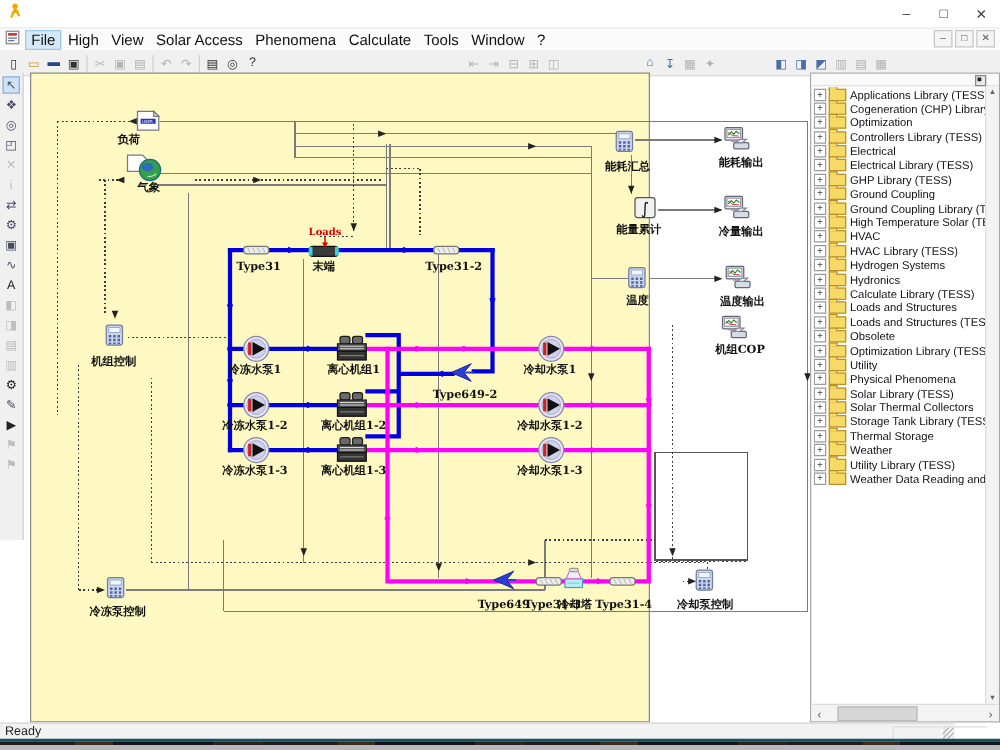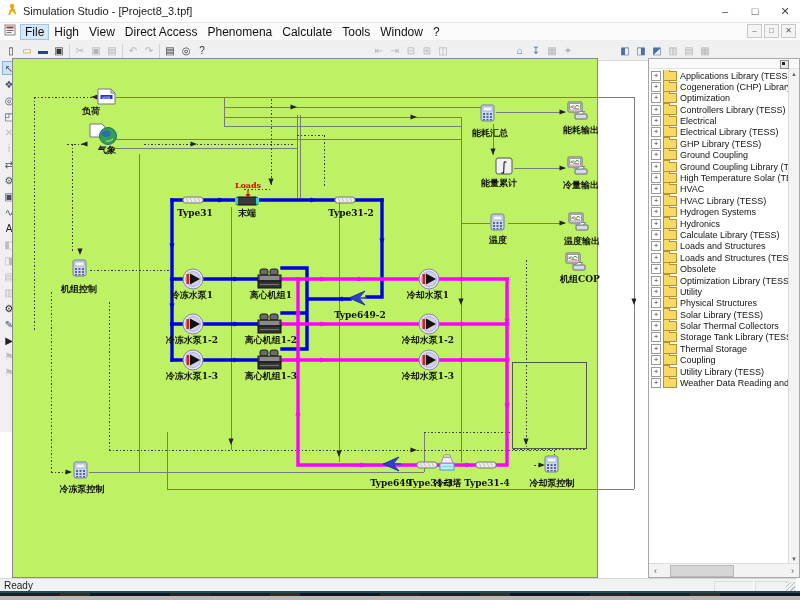--- a/index.html
+++ b/index.html
@@ -26,41 +26,41 @@
   .tbtn.gold{color:#c79a2a;}
   .tbtn.navy{color:#27457f;}
   .tsep{width:1px;height:14px;background:#d2d2d2;margin:0 2px;}
   
   .main{position:absolute;left:0;top:58px;width:800px;height:520px;}
   .palette{position:absolute;left:0;top:0;width:18px;height:372px;background:#f0f0f0;border-right:1px solid #cfcfcf;display:flex;flex-direction:column;align-items:center;padding-top:2px;}
   .pbtn{width:14px;height:14px;display:flex;align-items:center;justify-content:center;font-size:10px;color:#4a4a66;margin:1px 0;}
   .pbtn.active{background:#cfe3f7;border:1px solid #8ab0d8;width:12px;height:12px;}
   .pbtn.dark{color:#222;}
   .pbtn.dis{color:#bdbdbd;}
-  .canvas{position:absolute;left:12px;top:0;width:586px;height:520px;background:#bef264;border:1px solid #8a8a8a;box-sizing:border-box;}
+  .canvas{position:absolute;left:24px;top:0;width:496px;height:520px;background:#fef9c3;border:1px solid #8a8a8a;box-sizing:border-box;}
   
   .treepanel{position:absolute;left:648px;top:0;width:152px;height:520px;background:#ffffff;border:1px solid #a8a8a8;box-sizing:border-box;overflow:hidden;}
   .treehead{height:9px;border-bottom:1px solid #e3e3e3;position:relative;background:#fafafa;}
   .pinbtn{position:absolute;right:10px;top:1px;width:7px;height:7px;border:1px solid #888;background:#e8e8e8;}
   .pinbtn:before{content:"";position:absolute;left:1px;top:1px;width:3px;height:3px;background:#222;}
   .treelist{position:absolute;left:2px;top:11px;right:11px;bottom:14px;overflow:hidden;}
   .trow{display:flex;align-items:center;height:11px;margin-bottom:0.4px;white-space:nowrap;}
   .exp{width:8px;height:8px;border:1px solid #9a9a9a;background:#fff;color:#444;font-size:8px;line-height:7px;text-align:center;flex:0 0 8px;margin-right:2px;}
   .folder{width:12px;height:8px;background:#f7d966;border:1px solid #b8912c;position:relative;flex:0 0 12px;margin-right:3px;}
   .folder:before{content:"";position:absolute;left:-1px;top:-3px;width:5px;height:2px;background:#f7d966;border:1px solid #b8912c;border-bottom:none;}
   .tlabel{font-size:9px;color:#111;overflow:hidden;}
   .vsb{position:absolute;right:0;top:10px;bottom:13px;width:10px;background:#f3f3f3;border-left:1px solid #ddd;}
   .vsb .sa{display:block;width:10px;height:10px;font-size:6px;line-height:10px;text-align:center;color:#666;}
   .vsb .sadown{position:absolute;bottom:0;}
   .hsb{position:absolute;left:0;right:0;bottom:0;height:13px;background:#f3f3f3;border-top:1px solid #ddd;display:flex;align-items:center;}
   .hsb .sa{width:13px;height:12px;font-size:9px;line-height:12px;text-align:center;color:#555;}
   .hsb .thumb{width:62px;height:10px;background:#d6d6d6;border:1px solid #b9b9b9;margin-left:8px;}
   .hsb .saright{position:absolute;right:0;}
   
-  .statusbar{position:absolute;left:0;top:578px;width:764px;height:13px;background:#f2f2f2;border-top:1px solid #d6d6d6;font-size:10px;color:#222;padding-left:32px;}
+  .statusbar{position:absolute;left:0;top:578px;width:764px;height:13px;background:#f2f2f2;border-top:1px solid #d6d6d6;font-size:10px;color:#222;}
   .statusbar .stext{position:absolute;left:4px;top:1px;}
   .scell{position:absolute;top:2px;height:9px;border:1px solid #ddd;border-right-color:#fff;border-bottom-color:#fff;}
   .grip{position:absolute;right:1px;top:3px;width:9px;height:9px;background:repeating-linear-gradient(135deg,#bbb 0 1px,transparent 1px 3px);}
   .bottomstrip{position:absolute;left:0;top:591px;width:800px;height:5px;background:repeating-linear-gradient(90deg,#1e1e1e 0 60px,#3a2b20 60px 90px,#14141c 90px 170px,#2c2320 170px 210px);border-top:2px solid #17505e;}
   .bottomstrip2{position:absolute;left:0;top:596px;width:800px;height:4px;background:#b9b9b9;}
   
   svg text.lbl{font-family:"DejaVu Serif",serif;font-size:9px;font-weight:600;fill:#111;}
   svg text.red{font-family:"DejaVu Serif",serif;font-size:8px;font-weight:700;fill:#e00000;}
   svg .thin{stroke:#7b7b7b;stroke-width:1;fill:none;}
   svg .dot{stroke:#3c3c3c;stroke-width:1;fill:none;stroke-dasharray:1.5 2;}
@@ -68,41 +68,40 @@
 </head>
 <body>
 
 <div class="titlebar">
   <span class="appico">
     <svg width="12" height="13">
         <circle cx="6" cy="3" r="2.2" fill="#f0a800"></circle>
         <path d="M6,5 L3,12 M6,5 L9.5,11 M3.5,8 L9,7" stroke="#f0a800" stroke-width="1.8" fill="none"></path>
       </svg>
   </span>
-  <span class="ttext">Simulation Studio - [Project8_3.tpf]</span>
   <span class="winbtns">
     <span class="winbtn">–</span>
     <span class="winbtn">□</span>
     <span class="winbtn">✕</span>
   </span>
 </div>
 
 <div class="menubar">
   <span class="mdiico">
     <svg width="12" height="12">
         <rect x="1" y="1" width="10" height="10" fill="#f4f4f4" stroke="#888"></rect>
         <rect x="2.5" y="2.5" width="7" height="2" fill="#b33"></rect>
         <rect x="2.5" y="6" width="7" height="1" fill="#678"></rect>
         <rect x="2.5" y="8" width="5" height="1" fill="#678"></rect>
       </svg>
   </span>
   <span class="mitem active">File</span>
   <span class="mitem">High</span>
   <span class="mitem">View</span>
-  <span class="mitem">Direct Access</span>
+  <span class="mitem">Solar Access</span>
   <span class="mitem">Phenomena</span>
   <span class="mitem">Calculate</span>
   <span class="mitem">Tools</span>
   <span class="mitem">Window</span>
   <span class="mitem">?</span>
   <span class="mdibtns">
     <span class="mdibtn">–</span>
     <span class="mdibtn">□</span>
     <span class="mdibtn">✕</span>
   </span>
@@ -574,21 +573,21 @@
           <span class="tlabel">Optimization Library (TESS)</span>
         </div>
       <div class="trow">
           <span class="exp">+</span>
           <span class="folder"></span>
           <span class="tlabel">Utility</span>
         </div>
       <div class="trow">
           <span class="exp">+</span>
           <span class="folder"></span>
-          <span class="tlabel">Physical Structures</span>
+          <span class="tlabel">Physical Phenomena</span>
         </div>
       <div class="trow">
           <span class="exp">+</span>
           <span class="folder"></span>
           <span class="tlabel">Solar Library (TESS)</span>
         </div>
       <div class="trow">
           <span class="exp">+</span>
           <span class="folder"></span>
           <span class="tlabel">Solar Thermal Collectors</span>
@@ -599,21 +598,21 @@
           <span class="tlabel">Storage Tank Library (TESS)</span>
         </div>
       <div class="trow">
           <span class="exp">+</span>
           <span class="folder"></span>
           <span class="tlabel">Thermal Storage</span>
         </div>
       <div class="trow">
           <span class="exp">+</span>
           <span class="folder"></span>
-          <span class="tlabel">Coupling</span>
+          <span class="tlabel">Weather</span>
         </div>
       <div class="trow">
           <span class="exp">+</span>
           <span class="folder"></span>
           <span class="tlabel">Utility Library (TESS)</span>
         </div>
       <div class="trow">
           <span class="exp">+</span>
           <span class="folder"></span>
           <span class="tlabel">Weather Data Reading and Process</span>

